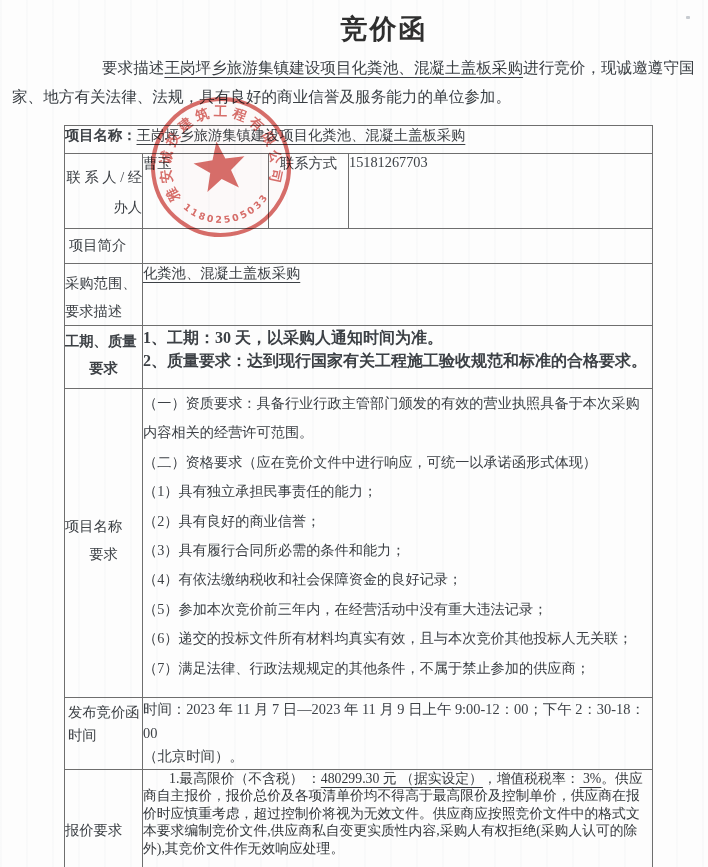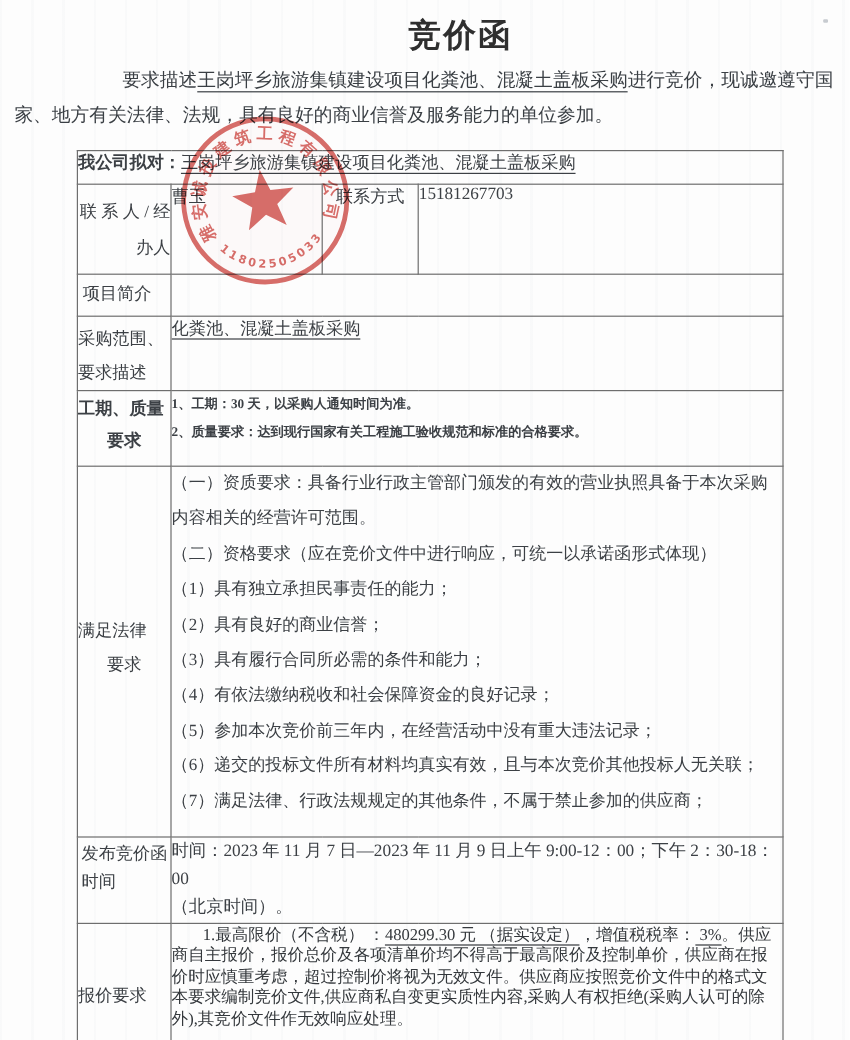--- a/index.html
+++ b/index.html
@@ -63,21 +63,21 @@
   .cell-name{padding:10px 2px 0 8px;}
   .cell-method{padding:10px 2px 0 0;text-align:center;}
   .cell-phone{padding:10px 2px 0 16px;}
   .row-brief td{height:32px;}
   .row-brief td.lbl{vertical-align:middle;padding:0 2px 2px 4px;}
   .row-scope td{height:55px;}
   .row-scope td.lbl{padding-top:5px;line-height:28px;}
   .cell-scope-val{padding:8px 8px 0 12px;}
   .row-schedule td{height:58px;font-weight:bold;}
   .row-schedule td.lbl{vertical-align:middle;line-height:27px;padding-bottom:4px;}
-  .cell-schedule{padding:7px 8px 0 12px;line-height:23px;font-size:11px;}
+  .cell-schedule{padding:7px 8px 0 12px;line-height:23px;font-size:16px;}
   .row-qual td{height:302px;}
   .row-qual td.lbl{vertical-align:middle;line-height:28px;padding-bottom:6px;}
   .cell-qual{padding:9px 24px 0 12px;line-height:29.4px;font-size:14.2px;}
   .row-publish td{height:54px;}
   .row-publish td.lbl{padding-top:3px;line-height:23px;padding-left:3px;}
   .cell-publish{padding:4px 8px 0 10px;line-height:23.5px;font-size:14.4px;margin-top:24px;}
   .row-quote td{height:120px;}
   .row-quote td.lbl{vertical-align:middle;padding-bottom:4px;}
   .cell-quote{padding:4px 8px 0 8px;font-size:13.8px;line-height:17.6px;color:#34383c;}
   .cell-quote .p1{text-indent:26px;margin:0;}
@@ -106,21 +106,21 @@
   <table class="form">
     <colgroup>
         <col style="width:78px">
         <col style="width:126px">
         <col style="width:80px">
         <col style="width:304px">
       </colgroup>
 
     <tbody>
         <tr class="row-project">
-      <td colspan="4"><span>我公司拟对：</span><span class="val u">王岗坪乡旅游集镇建设项目化粪池、混凝土盖板采购</span></td>
+      <td colspan="4"><span>项目名称：</span><span class="val u">王岗坪乡旅游集镇建设项目化粪池、混凝土盖板采购</span></td>
     </tr>
 
 
     <tr class="row-contact">
       <td class="lbl">
         <div>联 系 人 / 经</div>
         <div>办人</div>
       </td>
       <td class="cell-name">曹玉</td>
       <td class="cell-method">联系方式</td>
@@ -146,21 +146,21 @@
         <div class="c">要求</div>
       </td>
       <td colspan="3" class="cell-schedule">
         <div>1、工期：30 天，以采购人通知时间为准。</div>
         <div>2、质量要求：达到现行国家有关工程施工验收规范和标准的合格要求。</div>
       </td>
     </tr>
 
     <tr class="row-qual">
       <td class="lbl">
-        <div>满足法律</div>
+        <div>项目名称</div>
         <div class="c">要求</div>
       </td>
       <td colspan="3" class="cell-qual">
         <div>（一）资质要求：具备行业行政主管部门颁发的有效的营业执照具备于本次采购内容相关的经营许可范围。</div>
         <div>（二）资格要求（应在竞价文件中进行响应，可统一以承诺函形式体现）</div>
         <div>（1）具有独立承担民事责任的能力；</div>
         <div>（2）具有良好的商业信誉；</div>
         <div>（3）具有履行合同所必需的条件和能力；</div>
         <div>（4）有依法缴纳税收和社会保障资金的良好记录；</div>
         <div>（5）参加本次竞价前三年内，在经营活动中没有重大违法记录；</div>

